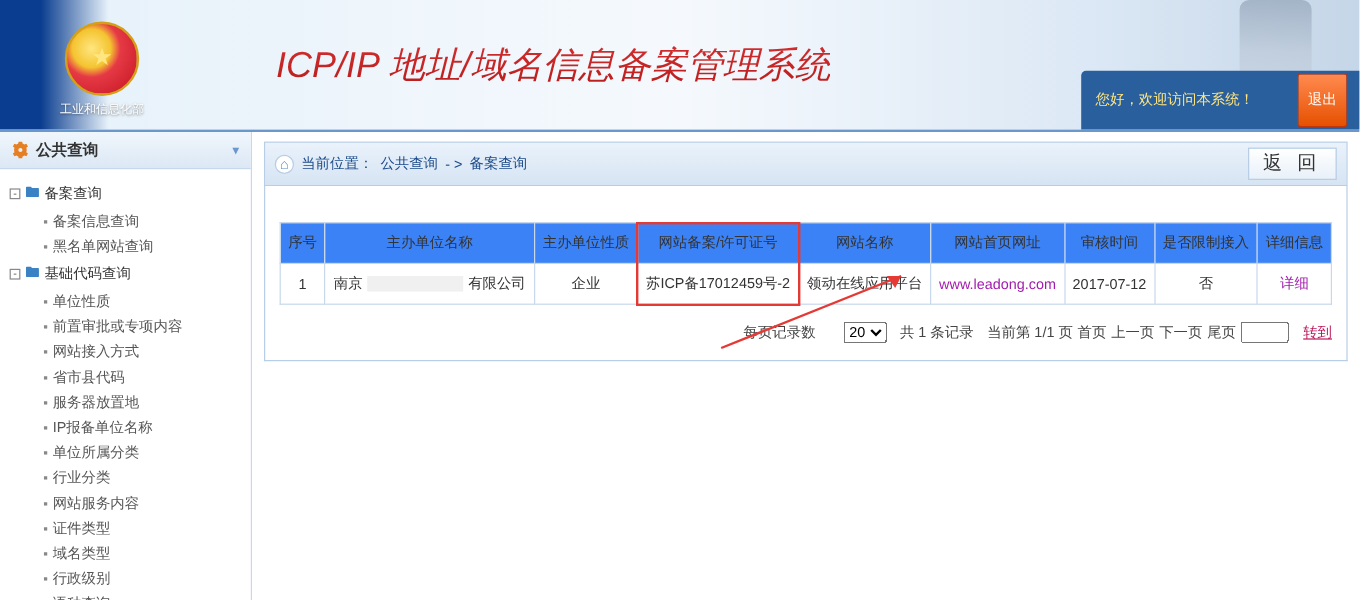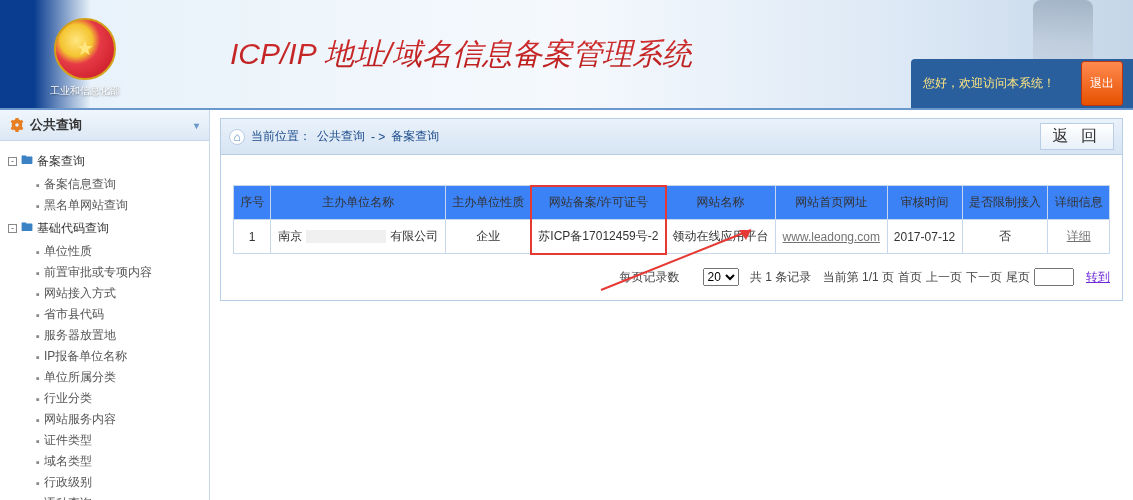--- a/index.html
+++ b/index.html
@@ -36,21 +36,21 @@
   background: linear-gradient(to bottom, #8a9bb0 0%, #b8c5d4 40%, #d4dde8 100%);
   opacity: 0.6; border-radius: 8px 8px 0 0;
 }
 
 .welcome-bar {
   position: absolute; right: 0; bottom: 0;
   background: #2a5f9e; color: #ffe680;
   padding: 2px 10px 2px 12px;
   font-size: 12px;
   border-top-left-radius: 4px;
-  display: flex; align-items: center; gap: 6px;
+  display: flex; align-items: center; gap: 16px;
 }
 .exit-btn {
   background: linear-gradient(to bottom, #ff8a50, #e65100);
   color: #fff; border: 1px solid #bf360c;
   padding: 13px 8px; border-radius: 3px; font-size: 12px;
   cursor: pointer;
   margin-left: 20px;
 }
 
 .body-wrap { display: flex; }
@@ -95,32 +95,32 @@
   cursor: pointer; letter-spacing: 4px;
 }
 
 .content-box { border: 1px solid #b8cde6; border-top: none; padding: 30px 12px 14px; }
 .results-table { width: 100%; border-collapse: collapse; font-size: 12px; }
 .results-table th, .results-table td {
   border: 1px solid #c8d8ec; padding: 8px 6px; text-align: center;
   color: #333; background: #fff;
 }
 .results-table th { background: #3b82f6; font-weight: normal; }
-.results-table a { color: #737373; text-decoration: underline; }
+.results-table a { color: #a21caf; }
 .highlight-cell { position: relative; }
 .highlight-box {
   position: absolute; left: -2px; right: -2px; top: -35px; bottom: -2px;
   border: 2px solid #e53935; pointer-events: none;
 }
 .redacted { display: inline-block; width: 80px; height: 13px; background: #f0f0f0; vertical-align: middle; margin: 0 4px; }
 
 .pager { margin-top: 14px; text-align: right; font-size: 12px; color: #444; display: flex; align-items: center; justify-content: flex-end; gap: 4px; }
 .pager select { font-size: 12px; margin-left: 19px; }
 .pager input[type=text] { width: 40px; font-size: 12px; }
-.pager a { color: #6d28d9; text-decoration: underline; margin-left: 8px; }
+.pager a { color: #be185d; text-decoration: underline; margin-left: 8px; }
 
 .arrow-annotation {
   position: absolute; pointer-events: none;
 }
 </style>
 </head>
 <body>
 
 <div class="header">
   <div class="emblem-area">

